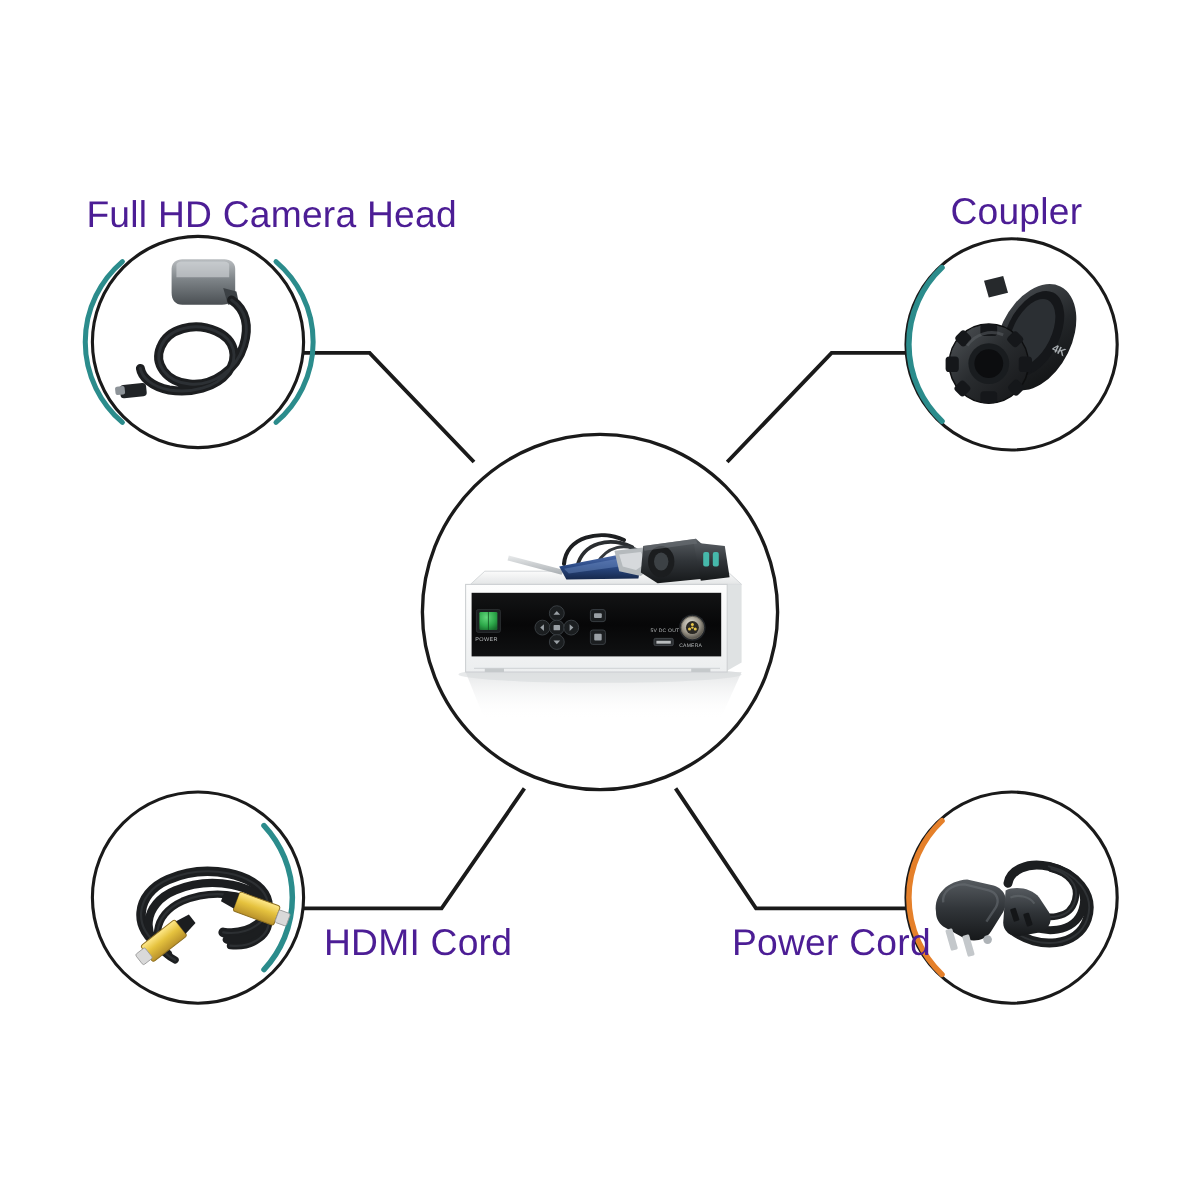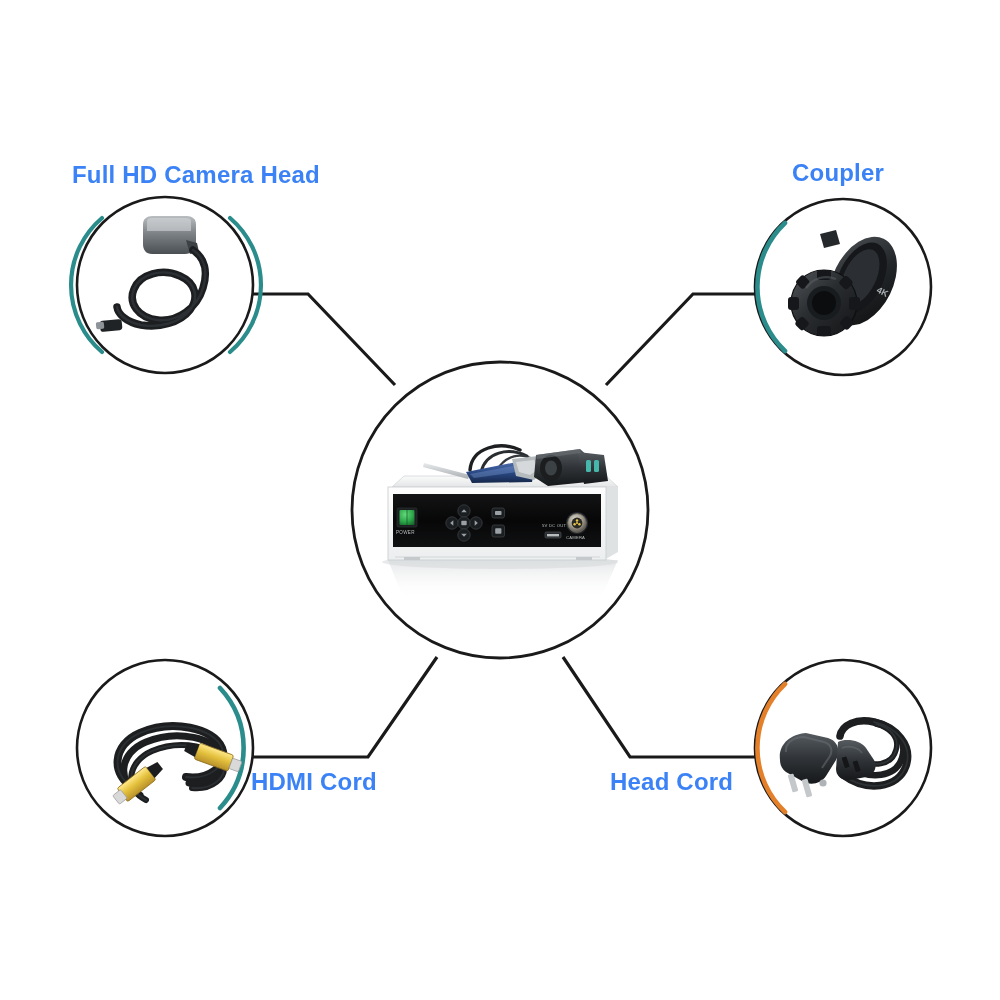--- a/index.html
+++ b/index.html
@@ -7,30 +7,30 @@
     width:1000px;height:1000px;
     background:#ffffff;
     font-family:"Liberation Sans", sans-serif;
     overflow:hidden;
     position:relative;
   }
   #stage{position:absolute;inset:0;width:1000px;height:1000px;}
   #svg-layer{position:absolute;left:0;top:0;width:1000px;height:1000px;}
   .label{
     position:absolute;
-    color:#3b82f6;
-    font-size:24px;
-    font-weight:700;
+    color:#4c1d95;
+    font-size:31px;
+    font-weight:400;
     letter-spacing:0.2px;
     white-space:nowrap;
     line-height:1;
   }
   #lbl-camera{left:72px;top:163px;}
   #lbl-coupler{left:792px;top:161px;text-align:center;}
-  #lbl-hdmi{left:251px;top:770px;}
+  #lbl-hdmi{left:270px;top:770px;}
   #lbl-power{left:610px;top:770px;}
   .panel-txt{
     position:absolute;color:#b9bcbd;
     font-family:"Liberation Sans", sans-serif;
     white-space:nowrap;line-height:1;
   }
 </style>
 </head>
 <body>
 
@@ -300,21 +300,21 @@
       </g>
     </g>
   </svg>
 
   <div class="label" id="lbl-camera">Full HD Camera Head</div>
 
   <div class="label" id="lbl-coupler">Coupler</div>
 
   <div class="label" id="lbl-hdmi">HDMI Cord</div>
 
-  <div class="label" id="lbl-power">Head Cord</div>
+  <div class="label" id="lbl-power">Power Cord</div>
 
   <div class="panel-txt" style="left:396px;top:531px;font-size:4.6px;letter-spacing:0.3px;">POWER</div>
 
   <div class="panel-txt" style="left:542px;top:524px;font-size:4.2px;letter-spacing:0.2px;">5V DC OUT</div>
 
   <div class="panel-txt" style="left:566px;top:536px;font-size:4.2px;letter-spacing:0.2px;">CAMERA</div>
 
 </div>
 
 </body></html>

